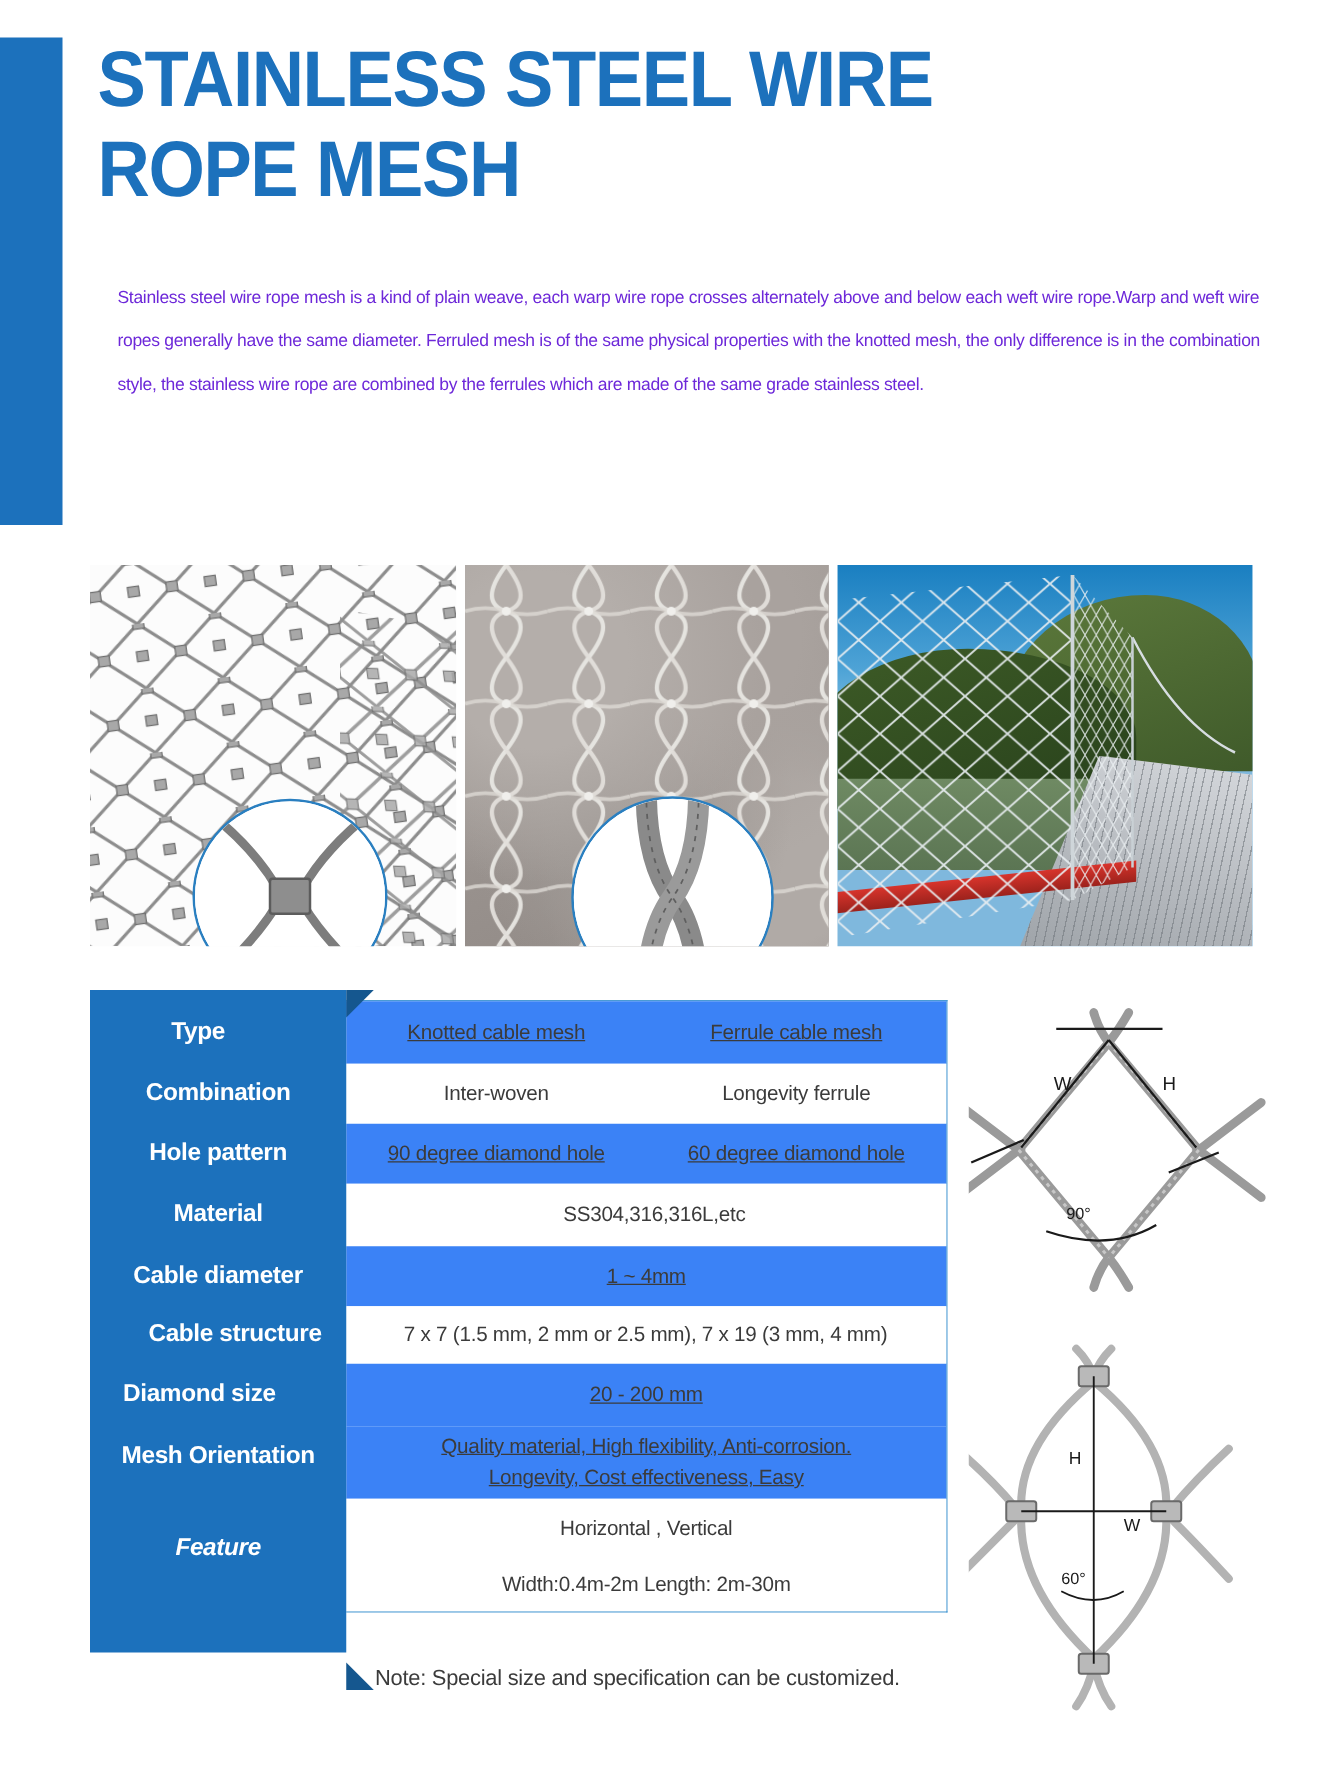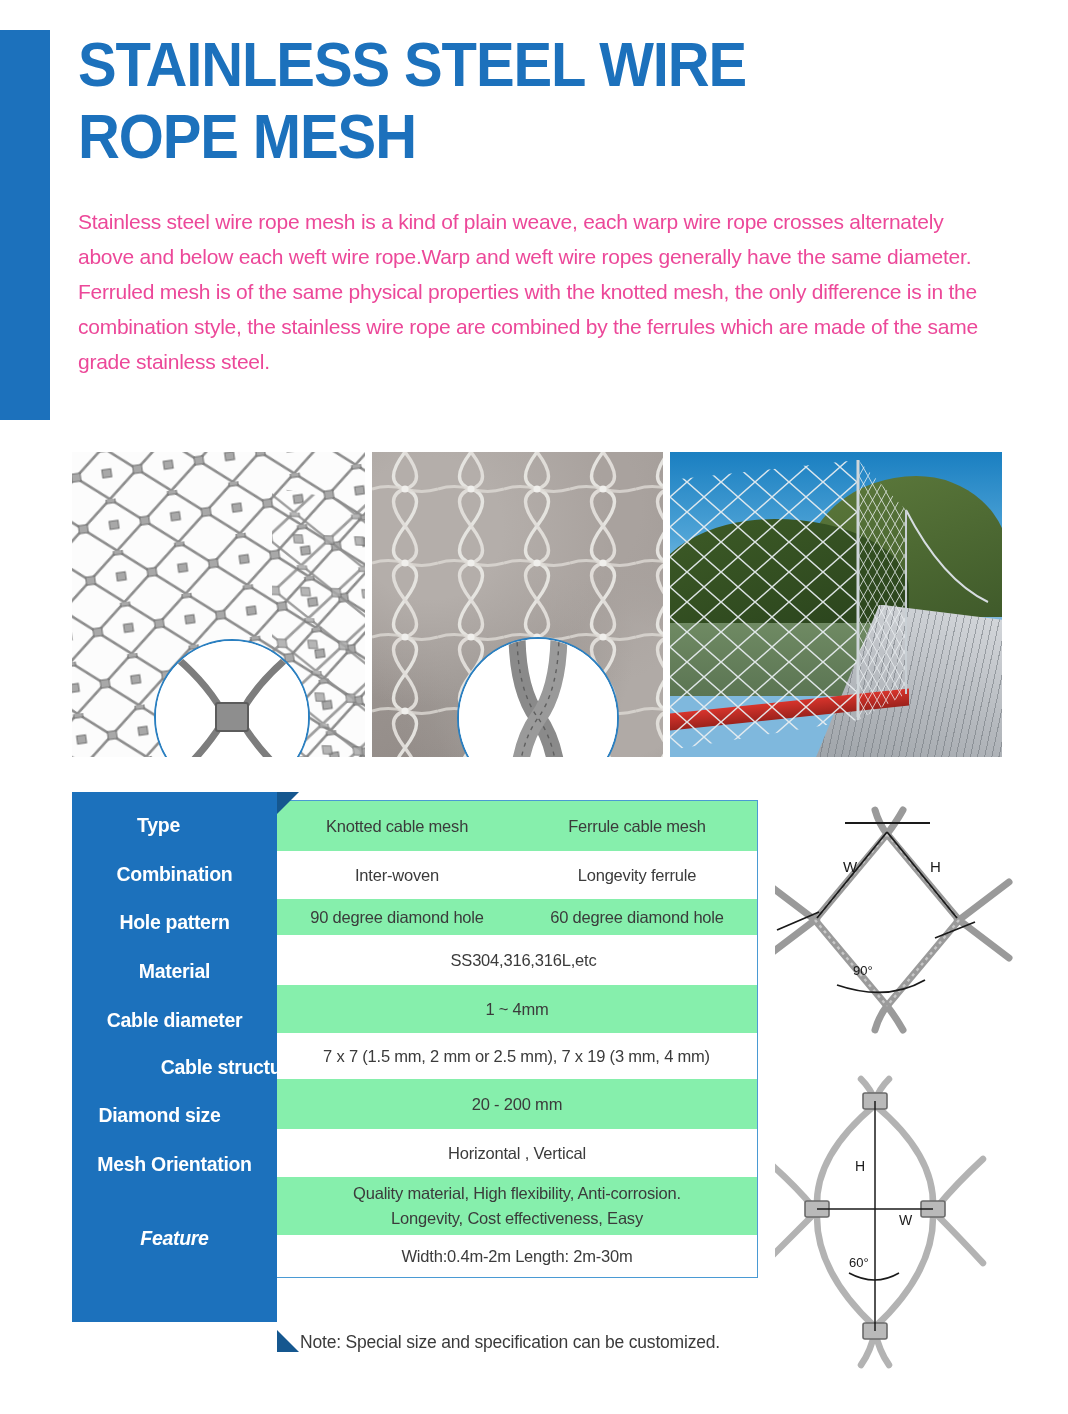--- a/index.html
+++ b/index.html
@@ -39,25 +39,25 @@
     font-weight: bold;
     font-size: 63px;
     line-height: 72px;
     letter-spacing: -1.2px;
     transform: scaleX(0.92);
     transform-origin: left top;
     margin: 0;
     white-space: pre-line;
   }
   .intro {
-    margin: 0;
+    margin: 16px;
     padding-top: 32px;
-    font-size: 21px;
+    font-size: 14px;
     line-height: 35px;
-    color: #ec4899;
+    color: #6d28d9;
     letter-spacing: -0.25px;
     width: 920px;
   }
 
   
   .photos {
     position: absolute;
     left: 72px;
     top: 452px;
     width: 930px;
@@ -200,21 +200,21 @@
     display: flex;
     align-items: center;
     justify-content: center;
     font-size: 16.5px;
     color: #3b3b3b;
     letter-spacing: -0.2px;
     box-sizing: border-box;
     padding: 0 14px;
     text-align: center;
   }
-  .value-row.gray { background: #86efac; }
+  .value-row.gray { background: #3b82f6; text-decoration: underline; }
   .value-row.white { background: #ffffff; }
   .value-row.split { padding: 0; }
   .value-row.split > span {
     flex: 1;
     text-align: center;
   }
   .value-row .two-line { line-height: 25px; }
 
   .note {
     position: absolute;
@@ -331,55 +331,55 @@
   <div class="label-col"></div>
   <div class="notch-top"></div>
   <div class="notch-bottom"></div>
 
   <div class="label-list" id="label-list">
       <div class="label-cell" style="height: 50px; position: absolute; top: 8px; left: 0px; width: 173px;">Type</div>
       <div class="label-cell" style="height: 48px; position: absolute; top: 58px; left: 0px; width: 205px;">Combination</div>
       <div class="label-cell" style="height: 48px; position: absolute; top: 106px; left: 0px; width: 205px;">Hole pattern</div>
       <div class="label-cell" style="height: 50px; position: absolute; top: 154px; left: 0px; width: 205px;">Material</div>
       <div class="label-cell" style="height: 48px; position: absolute; top: 204px; left: 0px; width: 205px;">Cable diameter</div>
-      <div class="label-cell" style="height: 46px; position: absolute; top: 252px; left: 0px; width: 232px; margin-left: 42px;">Cable structure</div>
+      <div class="label-cell" style="height: 46px; position: absolute; top: 252px; left: 0px; width: 232px;">Cable structure</div>
       <div class="label-cell" style="height: 50px; position: absolute; top: 298px; left: 0px; width: 175px;">Diamond size</div>
       <div class="label-cell" style="height: 48px; position: absolute; top: 348px; left: 0px; width: 205px;">Mesh Orientation</div>
       <div class="label-cell" style="height: 100px; position: absolute; top: 396px; left: 0px; width: 205px; font-style: italic;">Feature</div>
     </div>
   <div class="value-col" id="value-col">
       <div class="value-row gray split" style="height: 50px;">
         <span>Knotted cable mesh</span>
         <span>Ferrule cable mesh</span>
       </div>
       <div class="value-row white split" style="height: 48px;">
         <span>Inter-woven</span>
         <span>Longevity ferrule</span>
       </div>
-      <div class="value-row gray split" style="height: 36px;">
+      <div class="value-row gray split" style="height: 48px;">
         <span>90 degree diamond hole</span>
         <span>60 degree diamond hole</span>
       </div>
       <div class="value-row white" style="height: 50px; padding-left: 27px;">
         <span>SS304,316,316L,etc</span>
       </div>
       <div class="value-row gray" style="height: 48px;">
         <span>1 ~ 4mm</span>
       </div>
       <div class="value-row white" style="height: 46px; padding-left: 13px;">
         <span>7 x 7 (1.5 mm, 2 mm or 2.5 mm), 7 x 19 (3 mm, 4 mm)</span>
       </div>
       <div class="value-row gray" style="height: 50px;">
         <span>20 - 200 mm</span>
       </div>
+      <div class="value-row gray" style="height: 58px;">
+        <span class="two-line">Quality material, High flexibility, Anti-corrosion.<br>Longevity, Cost effectiveness, Easy</span>
+      </div>
       <div class="value-row white" style="height: 48px;">
         <span>Horizontal , Vertical</span>
-      </div>
-      <div class="value-row gray" style="height: 58px;">
-        <span class="two-line">Quality material, High flexibility, Anti-corrosion.<br>Longevity, Cost effectiveness, Easy</span>
       </div>
       <div class="value-row white" style="height: 42px;">
         <span>Width:0.4m-2m Length: 2m-30m</span>
       </div>
     </div>
 
   <div class="note">Note: Special size and specification can be customized.</div>
 </div>
 
 <div class="diagrams">

